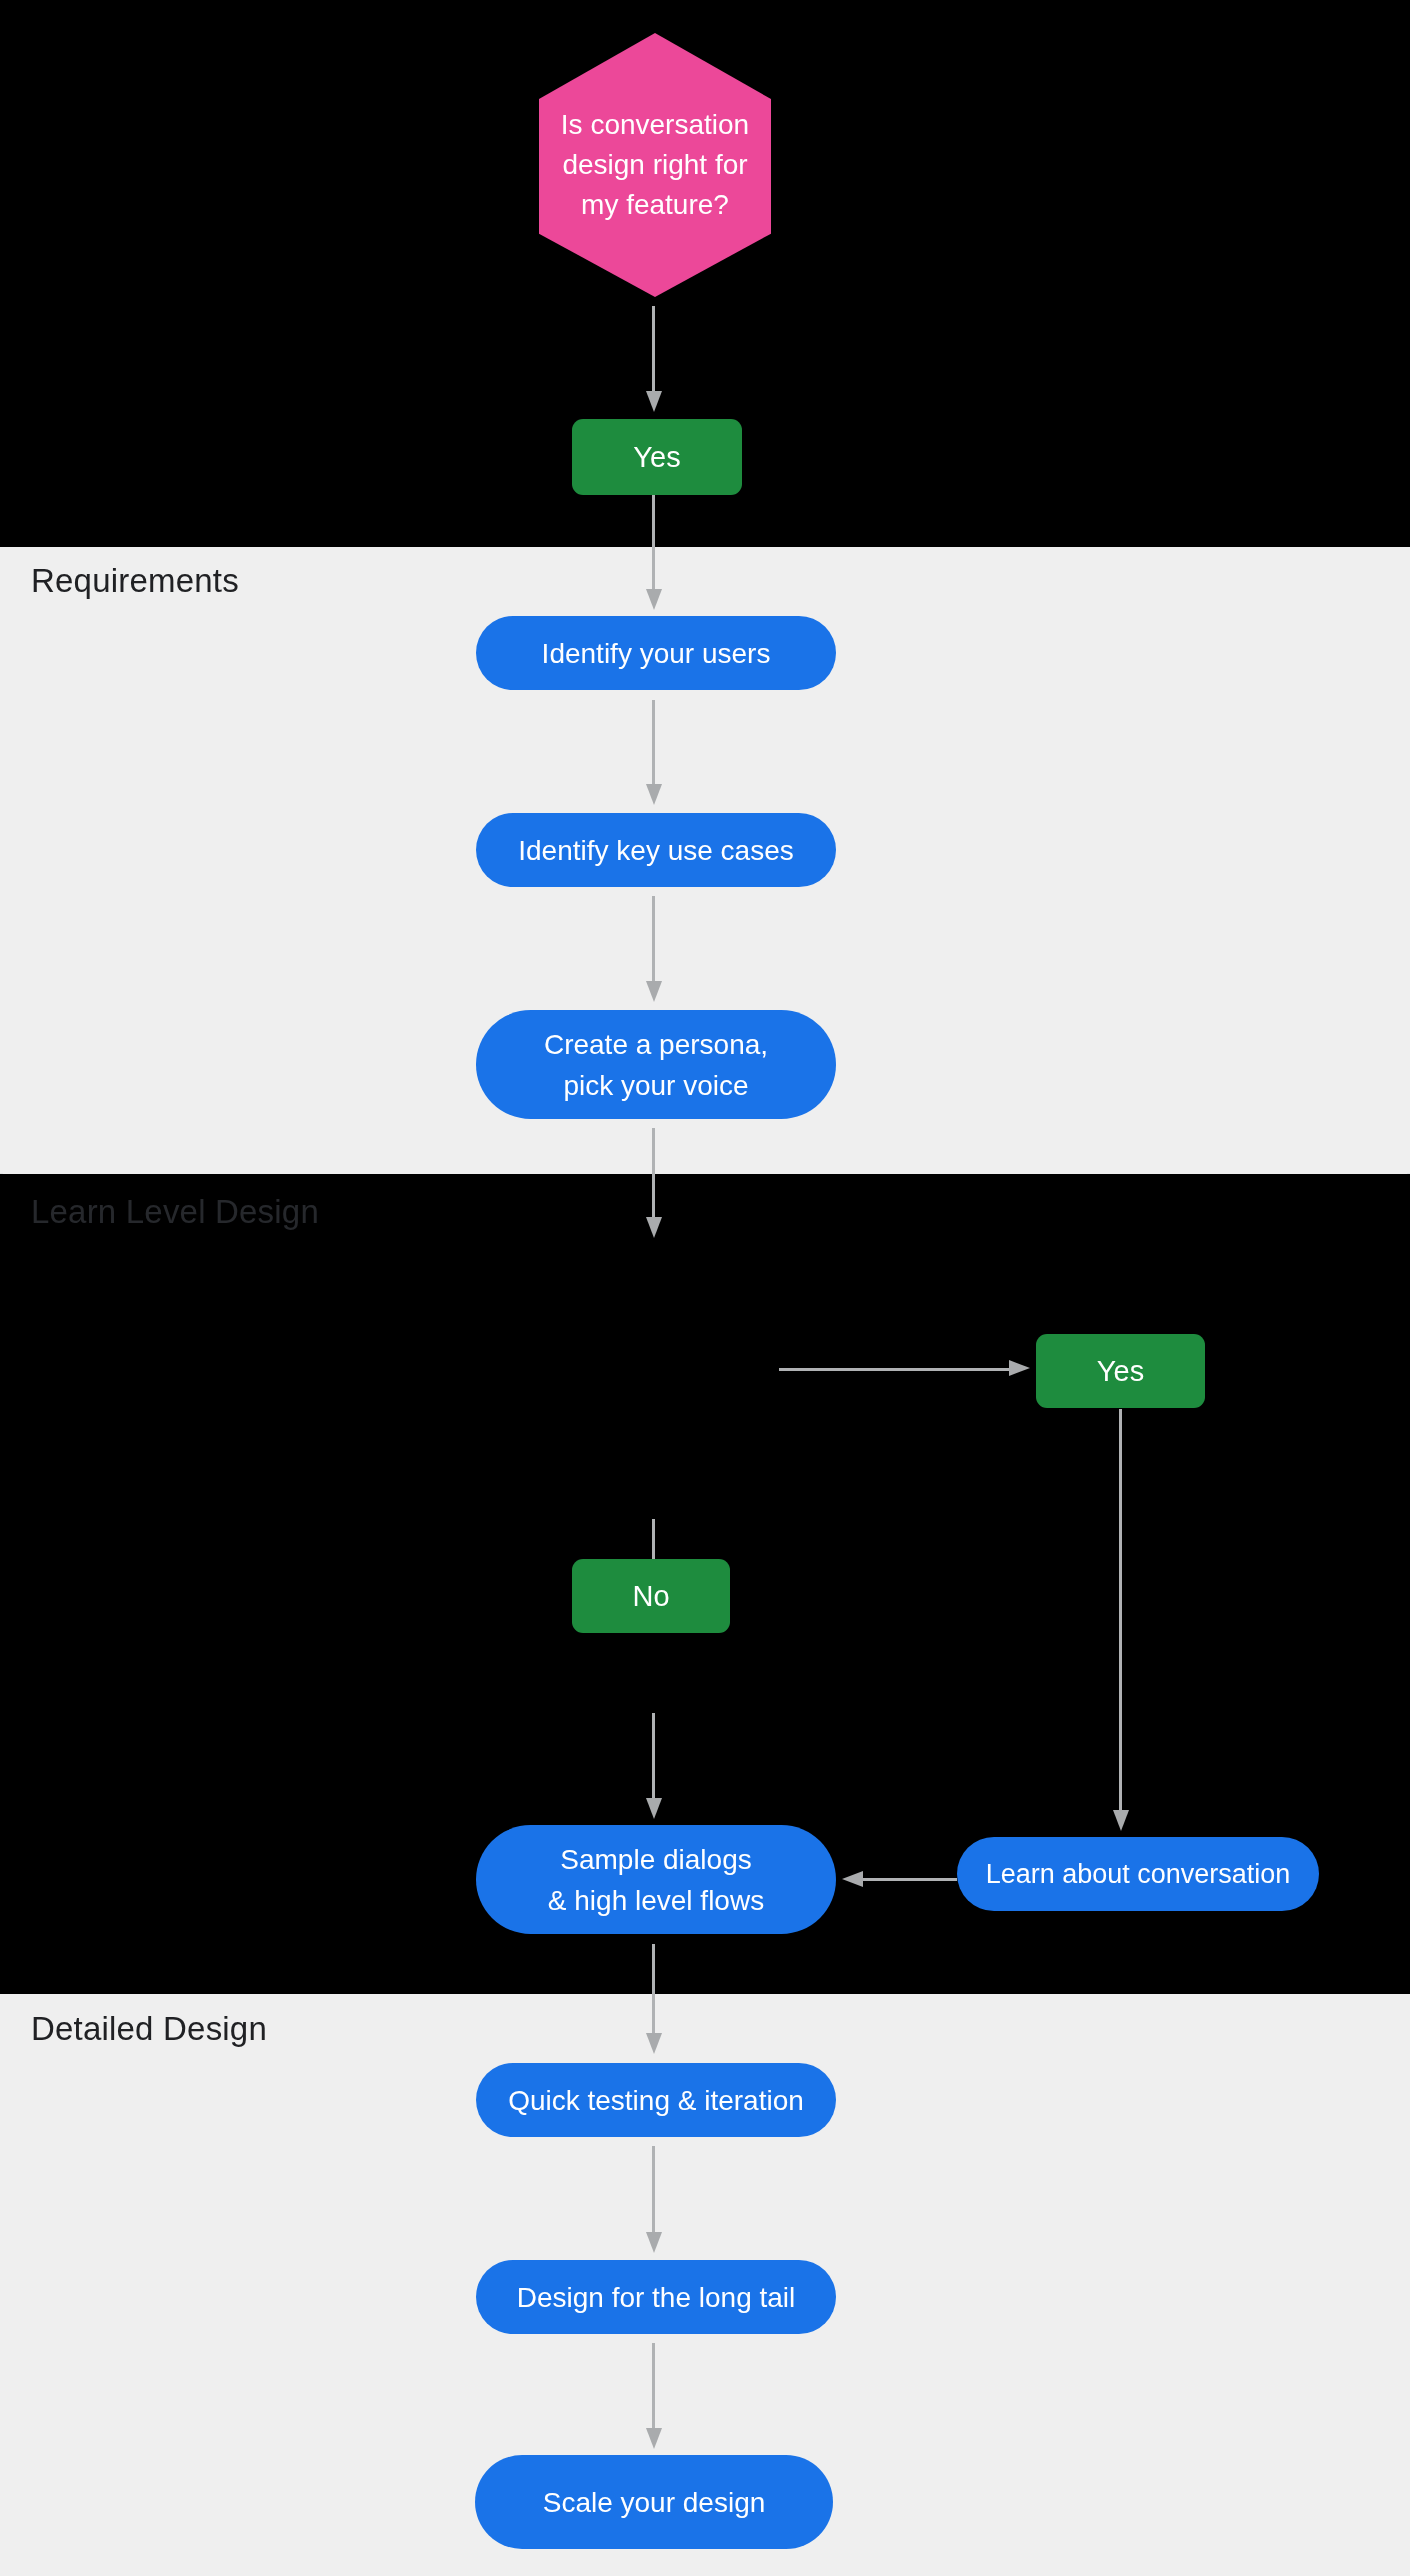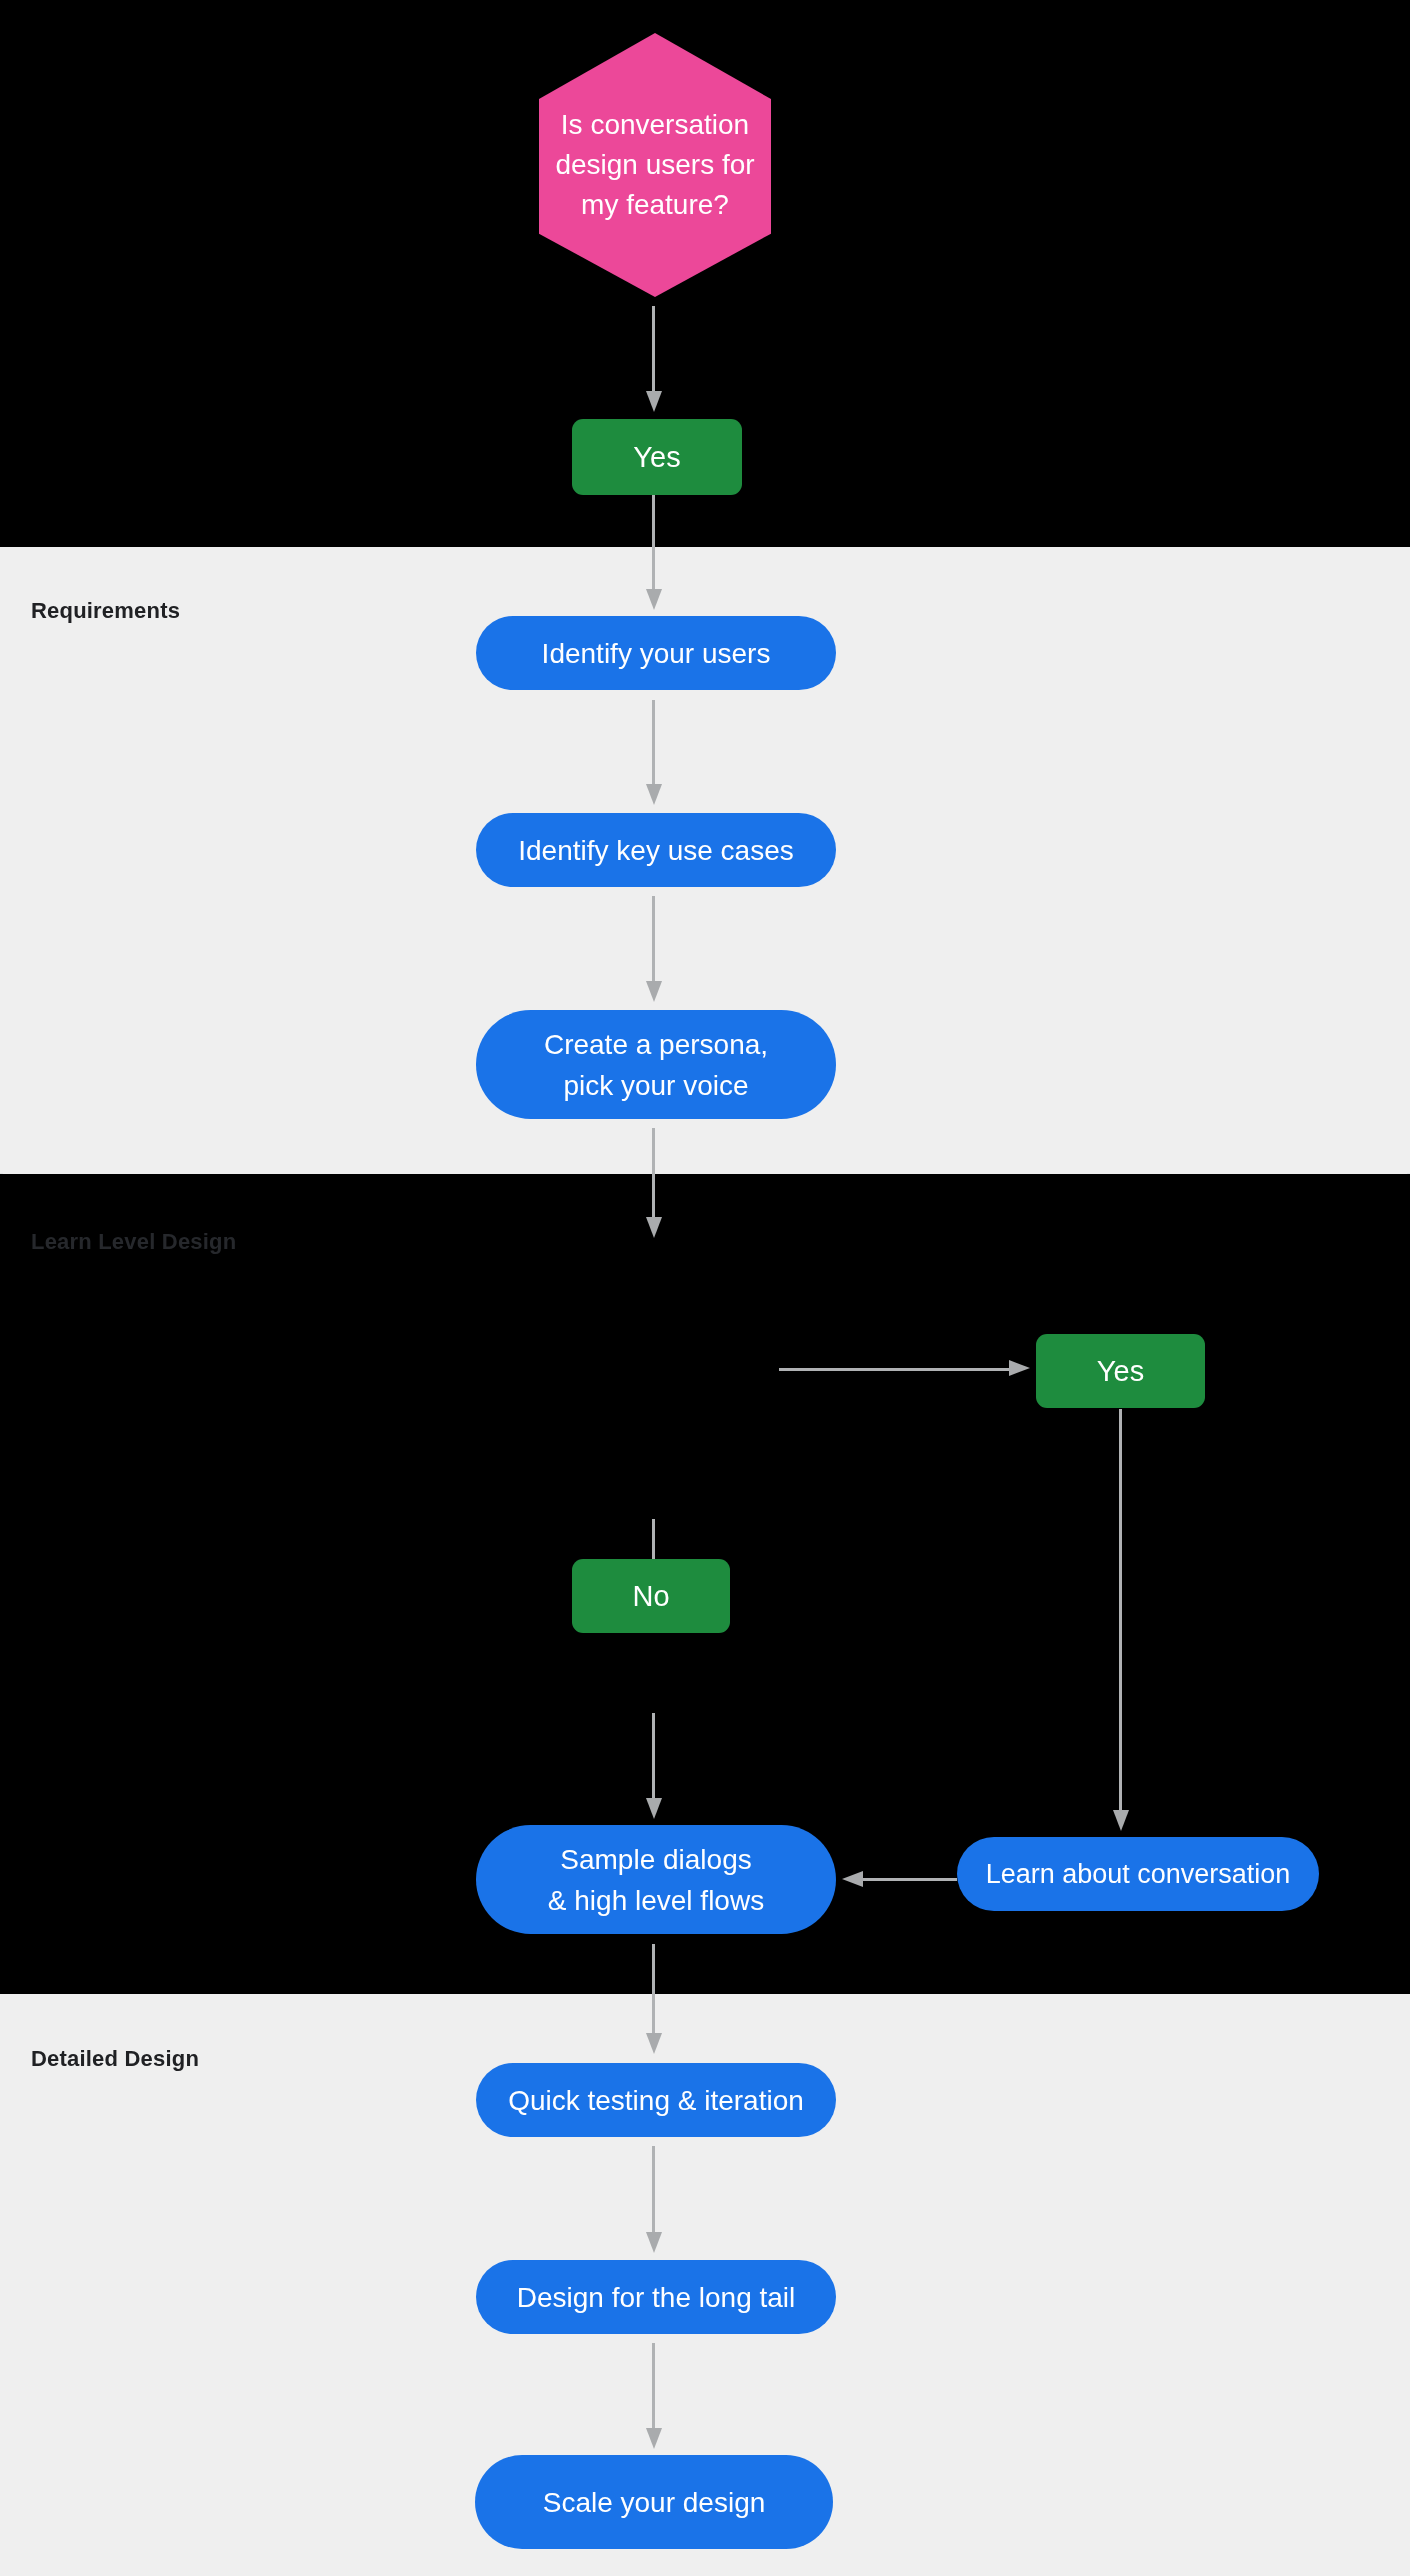--- a/index.html
+++ b/index.html
@@ -6,22 +6,22 @@
   #canvas{
     position:relative;width:1410px;height:2576px;overflow:hidden;
     font-family:"Liberation Sans", sans-serif;
     box-shadow: inset 0 0 0 2.8px #e2e4e6;
     background:#efefef;
   }
   .strip{position:absolute;left:0;width:100%;}
   .strip.black{background:#000;}
   .strip.gray{background:#efefef;}
   .section-label{
-    position:absolute;left:31px;font-size:22px;letter-spacing:0.2px;
-    font-weight:700;white-space:nowrap;margin-top:36px;
+    position:absolute;left:31px;font-size:33px;letter-spacing:0.2px;
+    font-weight:400;white-space:nowrap;
   }
   .on-gray{color:#202124;}
   .on-black{color:#26282c;}
   .node{
     position:absolute;display:flex;flex-direction:column;align-items:center;justify-content:center;
     color:#fff;font-size:28px;font-weight:500;text-align:center;line-height:41px;white-space:nowrap;
   }
   .hex{background:#ec4899;clip-path:polygon(50% 0%,100% 25%,100% 76%,50% 100%,0% 76%,0% 25%);line-height:40px;text-align:center;}
   .btn{background:#1e8c3e;border-radius:11px;font-size:29px;}
   .pill{background:#1a73e8;border-radius:56px;}
@@ -41,21 +41,21 @@
   <div class="strip gray" style="top:547px;height:626px"></div>
   <div class="strip black" style="top:1174px;height:820px"></div>
   <div class="strip gray" style="top:1994px;height:582px"></div>
 
   <div class="section-label on-gray" style="top:562px">Requirements</div>
   <div class="section-label on-black" style="top:1193px">Learn Level Design</div>
   <div class="section-label on-gray" style="top:2010px">Detailed Design</div>
 
   <div class="node hex" style="left:539px;top:33px;width:232px;height:264px">
     <span>Is conversation</span>
-    <span>design users for</span>
+    <span>design right for</span>
     <span>my feature?</span>
   </div>
 
   <div class="vline" style="left:652px;top:306px;height:85px"></div>
   <div class="ahead down" style="left:646px;top:391px"></div>
 
   <div class="node btn" style="left:572px;top:419px;width:170px;height:76px">
     <span>Yes</span>
   </div>
 

